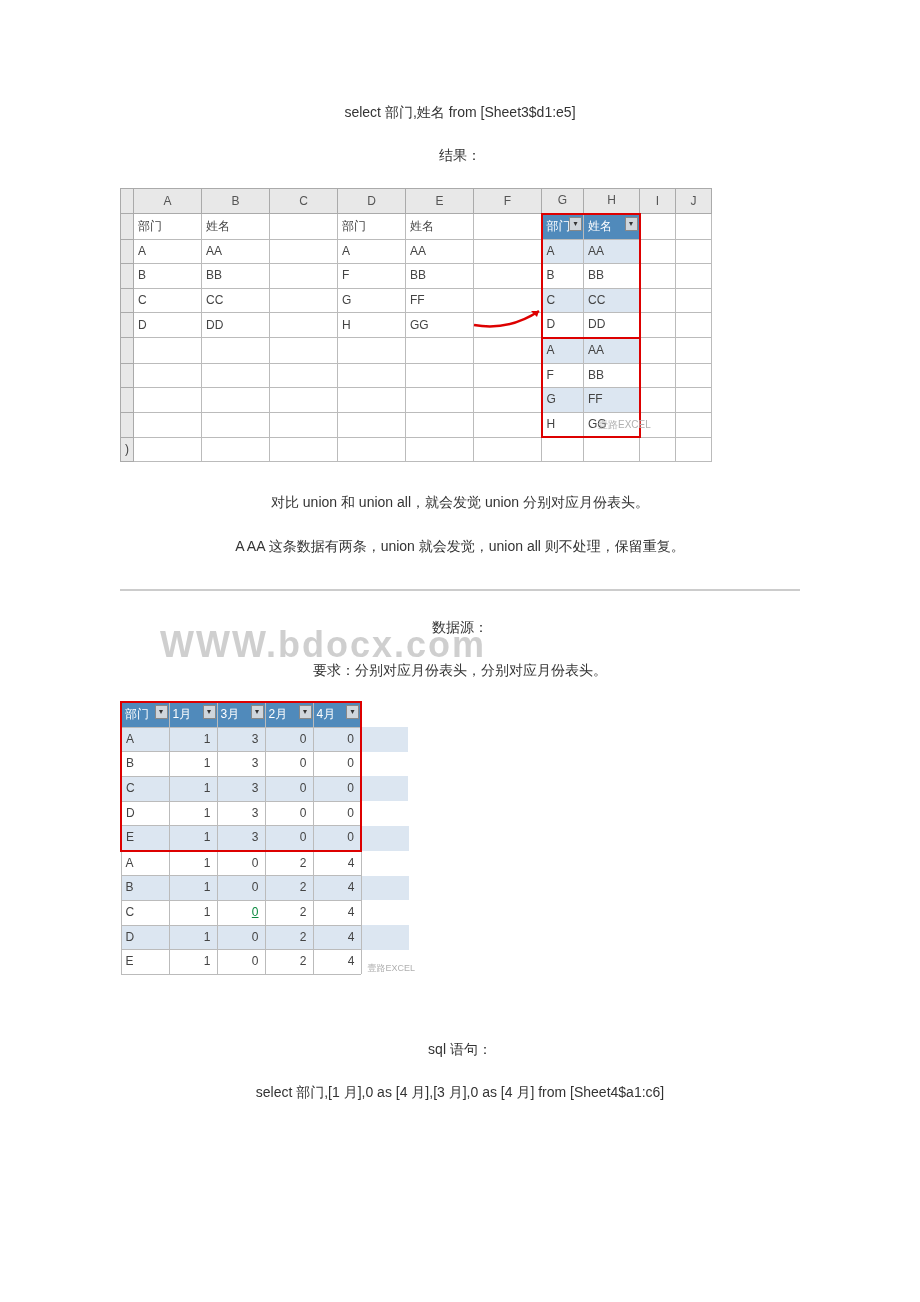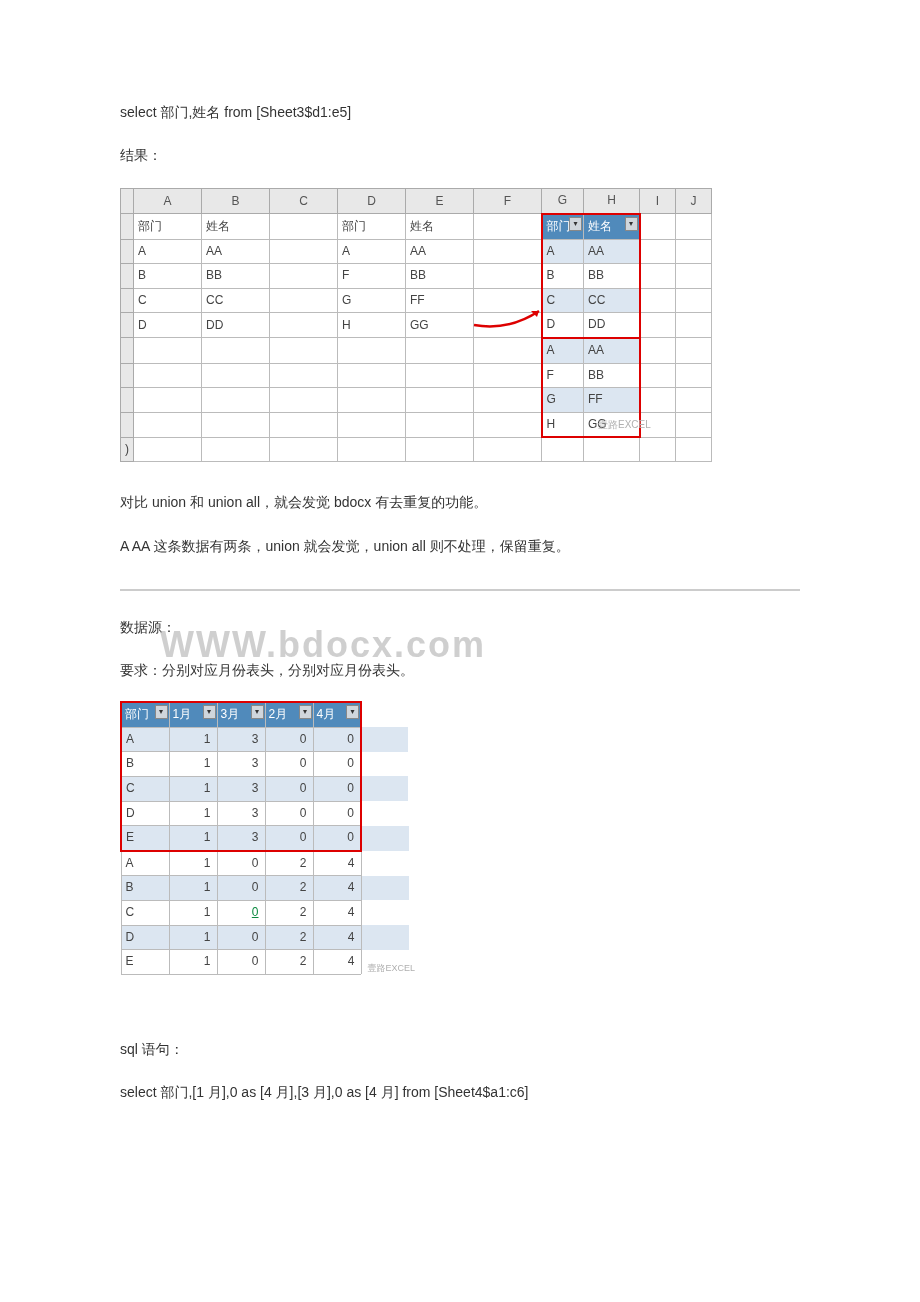--- a/index.html
+++ b/index.html
@@ -5,21 +5,21 @@
     * { margin: 0; padding: 0; box-sizing: border-box; }
     body {
       font-family: "Microsoft YaHei", Arial, sans-serif;
       background: #fff;
       width: 920px;
       padding: 100px 120px 60px 120px;
       font-size: 14px;
       color: #333;
       line-height: 1.8;
     }
-    .para { margin-bottom: 18px; }
+    .para { margin-bottom: 18px; text-align: center; }
     .code-line { font-family: Arial, sans-serif; }
     
     
     .sheet {
       border-collapse: collapse;
       margin: 20px 0 28px 0;
       font-family: Arial, sans-serif;
       font-size: 12px;
     }
     .sheet td, .sheet th {
@@ -294,21 +294,21 @@
         <td></td>
         <td></td>
         <td></td>
         <td></td>
         <td></td>
         <td></td>
   </tr>
 </tbody>
   </table>
 
-<div class="para">对比 union 和 union all，就会发觉 bdocx 有去重复的功能。</div>
+<div class="para">对比 union 和 union all，就会发觉 union 分别对应月份表头。</div>
 <div class="para">A  AA 这条数据有两条，union 就会发觉，union all 则不处理，保留重复。</div>
 
 <hr class="sep">
 
 <div class="para big-wm">
   <span class="big-wm-text">WWW.bdocx.com</span>
 </div>
 
 <div class="para">数据源：</div>
 <div class="para">要求：分别对应月份表头，分别对应月份表头。</div>

